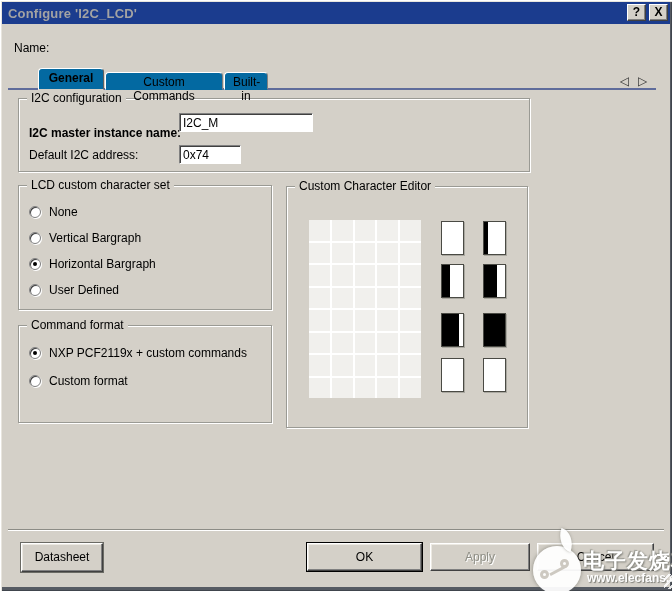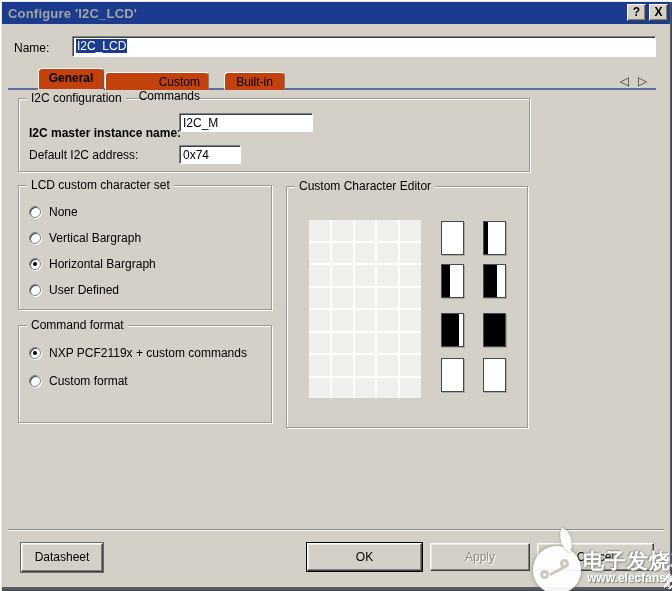--- a/index.html
+++ b/index.html
@@ -24,21 +24,21 @@
   
   .name-label{position:absolute;left:14px;top:41px;}
   .field{position:absolute;background:#fff;
     border:1px solid;border-color:#808080 #ffffff #ffffff #808080;
     box-shadow:inset 1px 1px 0 #404040;
     padding:2px 3px;font-size:12px;line-height:15px;white-space:nowrap;overflow:hidden;}
   .name-field{left:72px;top:36px;width:584px;height:21px;}
   .sel{background:#1b3c8e;color:#fff;padding:0 1px;}
   
   .tabline{position:absolute;left:8px;top:88px;width:648px;height:2px;background:#5f6c9b;}
-  .tab{position:absolute;height:18px;top:72px;background:#c2410c;text-align:center;
+  .tab{position:absolute;height:18px;top:72px;background:#0369a1;text-align:center;
     border:1px solid;border-color:#ffffff #808080 transparent #ffffff;
     border-radius:4px 4px 0 0;padding:2px 8px 0 8px;z-index:2;cursor:default;}
   .tab.active{top:68px;height:22px;font-weight:bold;z-index:3;
     border-color:#ffffff #606060 #d4d0c8 #ffffff;}
   .tab-scroll{position:absolute;top:74px;font-size:12px;color:#303030;z-index:2;cursor:default;}
   
   .groupbox{position:absolute;border:1px solid #9a9a94;
     box-shadow:inset 1px 1px 0 #ffffff, 1px 1px 0 #ffffff;}
   .groupbox .legend{position:absolute;top:-8px;left:8px;background:#d4d0c8;padding:0 4px;
     font-size:12px;line-height:14px;white-space:nowrap;}
@@ -93,29 +93,26 @@
 
 <div class="dialog">
 
   <div class="titlebar">
     <span class="title">Configure 'I2C_LCD'</span>
   </div>
   <div class="tb-btn tb-help">?</div>
   <div class="tb-btn tb-close">X</div>
 
   <span class="name-label">Name:</span>
-  <div class="field name-field">
-    <span class="sel">I2C_LCD</span>
-  </div>
 
   <div class="tabline"></div>
   <div id="tabs">
       <div class="tab active" style="left: 38px; width: 66px;">General</div>
-      <div class="tab" style="left: 105px; width: 104px; text-align: right;">Custom Commands</div>
-      <div class="tab" style="left: 224px; width: 61px;">Built-in</div>
+      <div class="tab" style="left: 105px; width: 118px;">Custom Commands</div>
+      <div class="tab" style="left: 224px; width: 44px;">Built-in</div>
     </div>
   <span class="tab-scroll" style="left:620px;">◁</span>
   <span class="tab-scroll" style="left:638px;">▷</span>
 
   <div class="groupbox" style="left:18px;top:98px;width:512px;height:74px;">
     <span class="legend">I2C configuration</span>
     <span class="g-label" style="left:10px;top:27px;font-weight:bold;">I2C master instance name:</span>
     <div class="field" style="left:160px;top:14px;width:134px;height:19px;">
       <span>I2C_M</span>
     </div>

